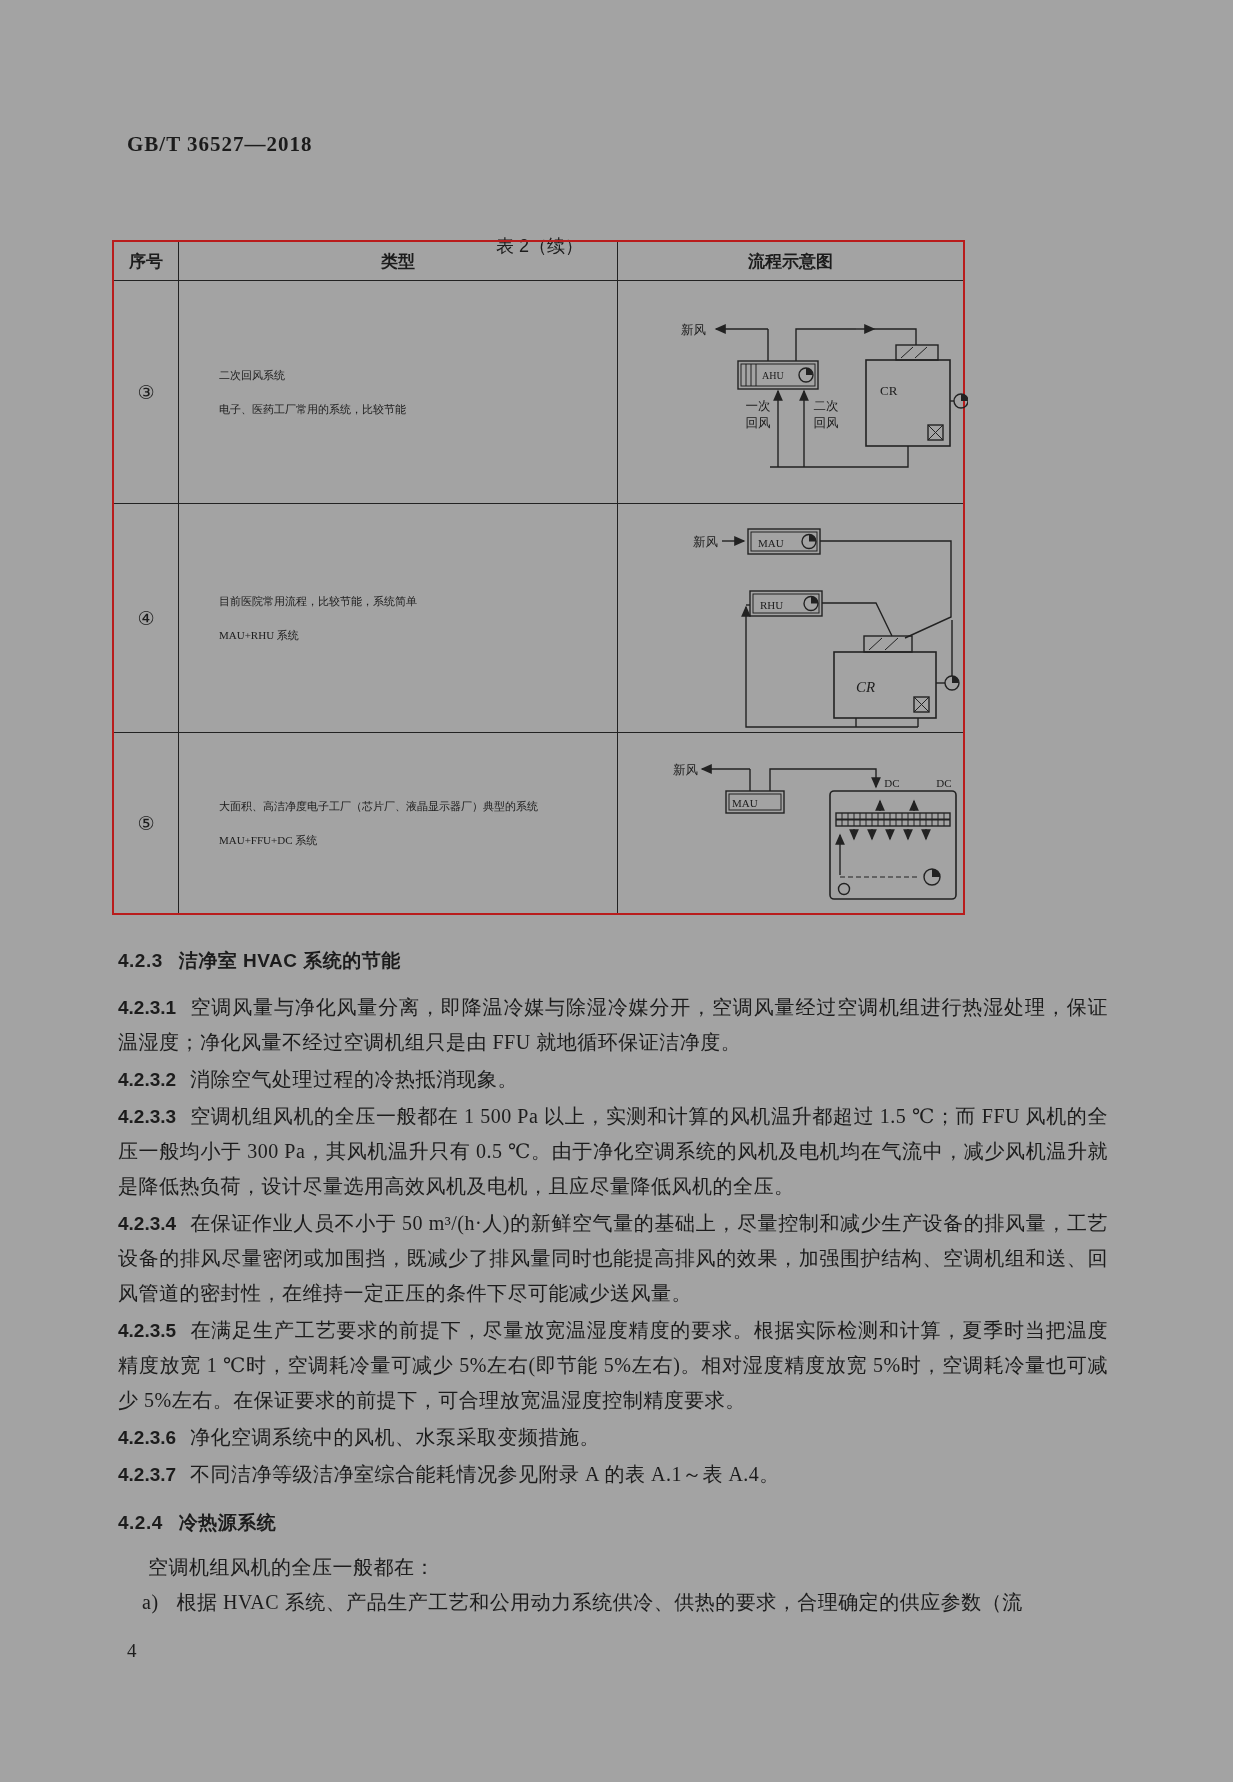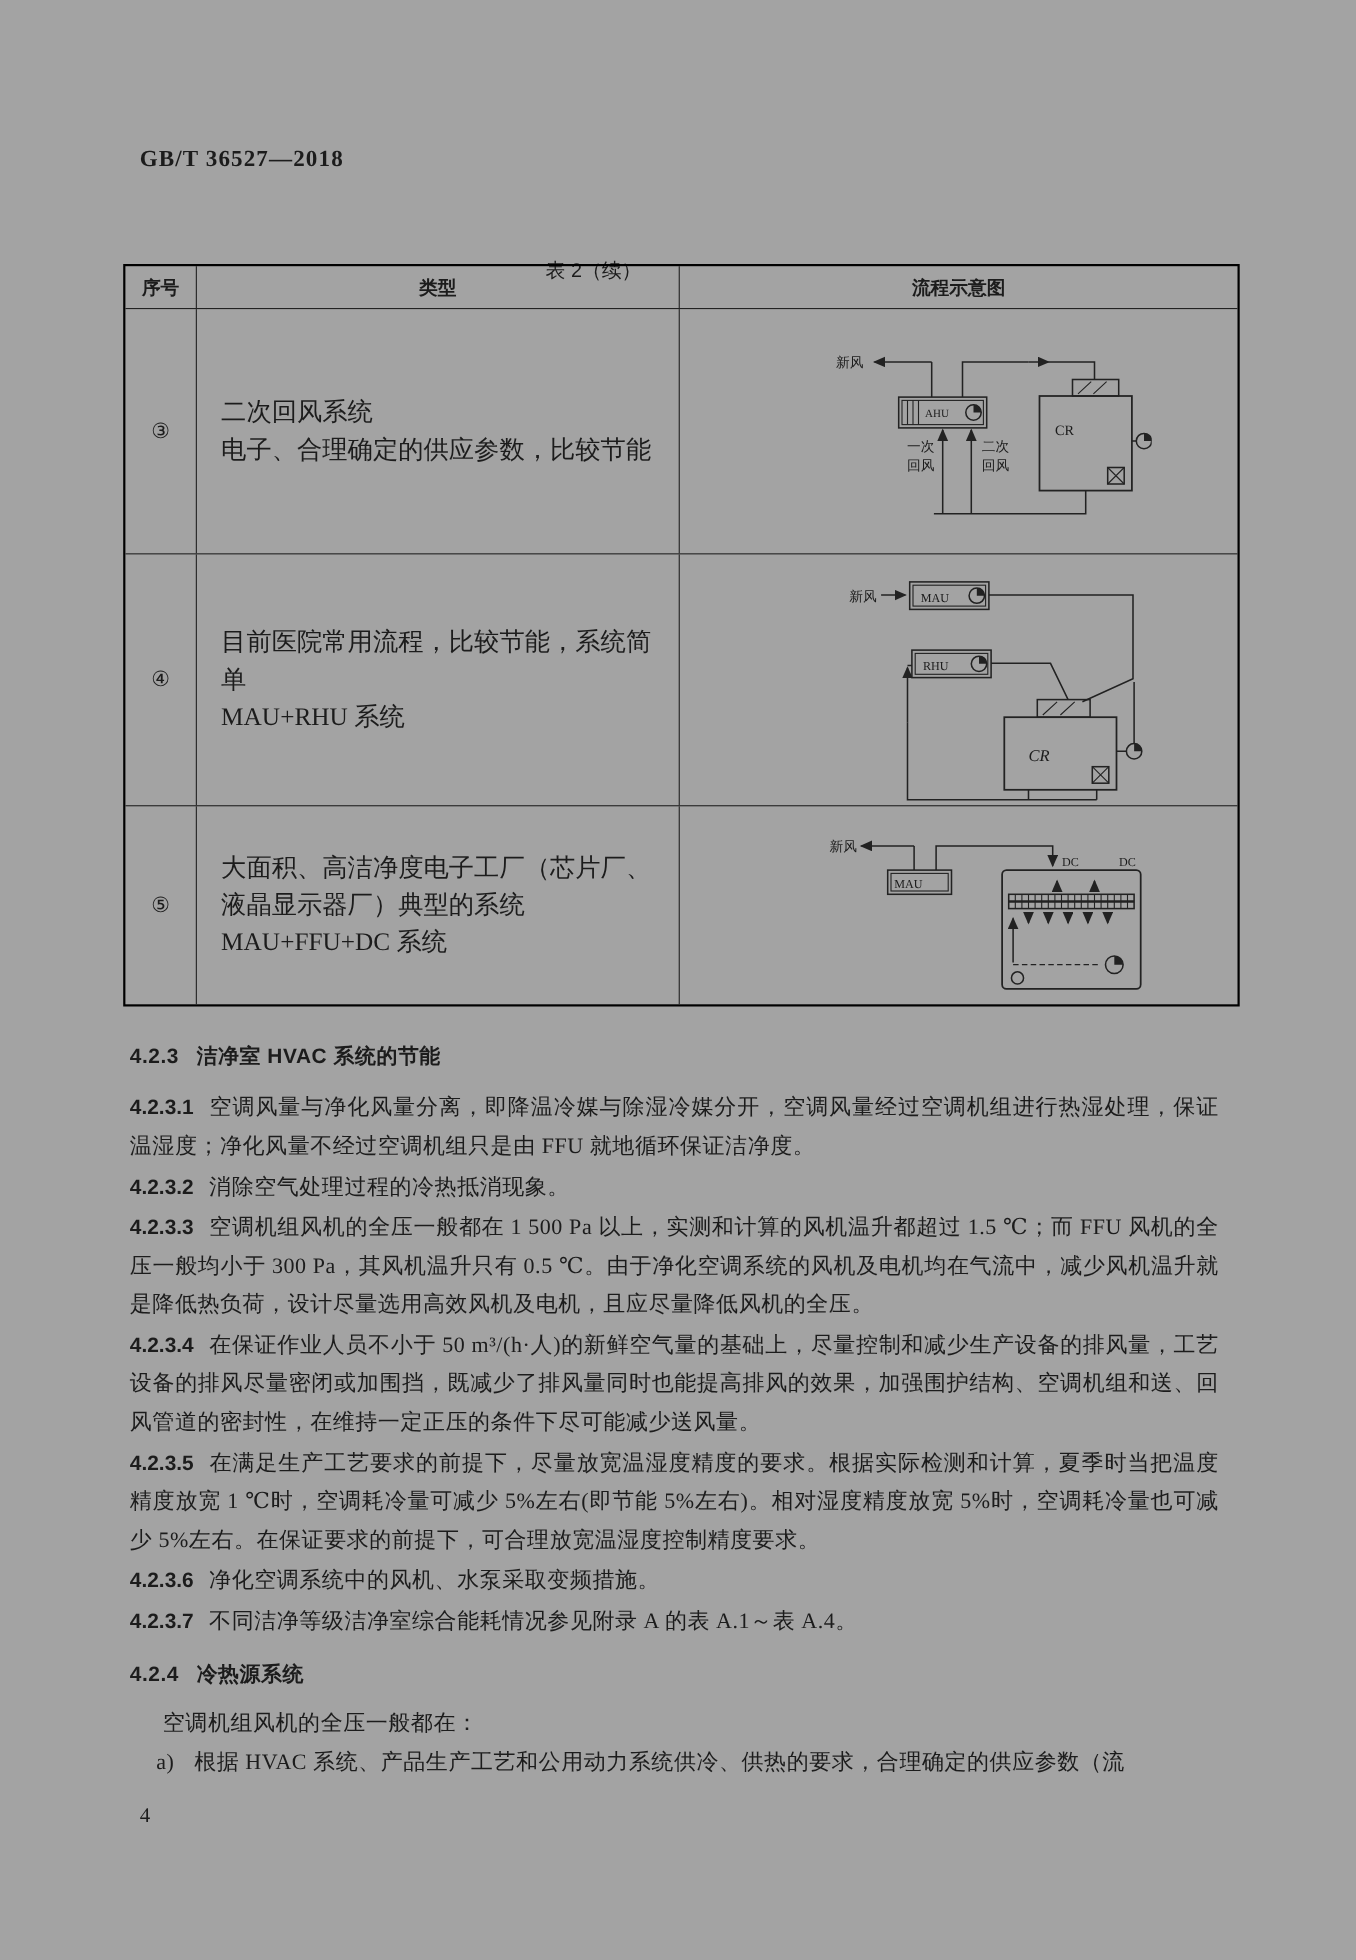--- a/index.html
+++ b/index.html
@@ -16,31 +16,31 @@
     font-family:"Liberation Serif","DejaVu Serif",serif;
     font-weight:bold;font-size:21px;letter-spacing:1px;
   }
   .table-title{
     position:absolute;left:112px;top:198px;width:855px;
     text-align:center;font-weight:normal;font-size:18px;
     font-family:"Liberation Sans","DejaVu Sans",sans-serif;
     margin-top:36px;
   }
   .tbl{
-    position:absolute;left:112px;top:240px;width:1015px;
-    border:2px solid #000000;box-sizing:border-box;
+    position:absolute;left:112px;top:240px;width:853px;
+    border:2px solid #b91c1c;box-sizing:border-box;
   }
   .tbl-row{display:grid;grid-template-columns:64px 440px 1fr;border-top:1.6px solid #222;}
   .tbl-row:first-child{border-top:none;}
   .tbl-row .cell{box-sizing:border-box;}
   .c-no{display:flex;align-items:center;justify-content:center;
     font-family:"DejaVu Sans",sans-serif;font-size:19px;}
   .c-type{border-left:1.8px solid #222;border-right:1.8px solid #222;
     display:flex;flex-direction:column;justify-content:center;
-    padding:10px 24px 10px 22px;font-size:23px;line-height:34px;}
+    padding:10px 24px 10px 40px;font-size:11px;line-height:34px;}
   .c-diag{display:flex;align-items:center;justify-content:center;}
   .hd{height:38px;}
   .hd .cell{display:flex;align-items:center;justify-content:center;
     font-weight:bold;font-size:17px;padding:0;line-height:normal;
     font-family:"Liberation Sans","DejaVu Sans",sans-serif;}
   .r1{height:222px;}
   .r2{height:228px;}
   .r3{height:180px;}
   svg text{font-family:"Liberation Serif","DejaVu Serif",serif;}
   .body-text{
@@ -80,21 +80,21 @@
     <div class="tbl-row hd">
       <div class="cell c-no">序号</div>
       <div class="cell c-type">类型</div>
       <div class="cell c-diag">流程示意图</div>
     </div>
 
     <div class="tbl-row r1">
       <div class="cell c-no">③</div>
       <div class="cell c-type">
         <div>二次回风系统</div>
-        <div>电子、合理确定的供应参数，比较节能</div>
+        <div>电子、医药工厂常用的系统，比较节能</div>
       </div>
       <div class="cell c-diag">
         <svg width="350" height="206" viewBox="0 0 350 206">
           <defs>
             <marker id="a1" markerWidth="9" markerHeight="8" refX="7" refY="3.5" orient="auto">
                 <path d="M0,0L8,3.5L0,7Z" fill="#222"></path>
               </marker>
           </defs>
           <g stroke="#222" stroke-width="1.4" fill="none">
             <path d="M150,40 H98" marker-end="url(#a1)"></path>

